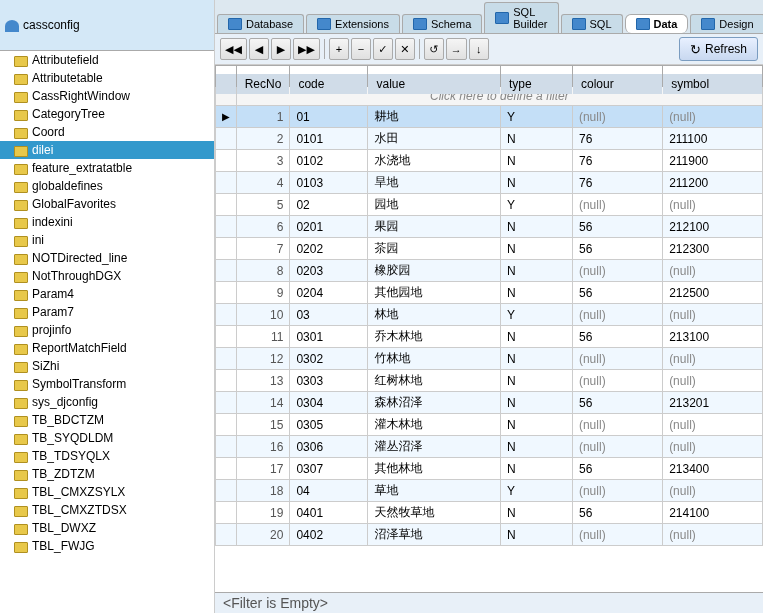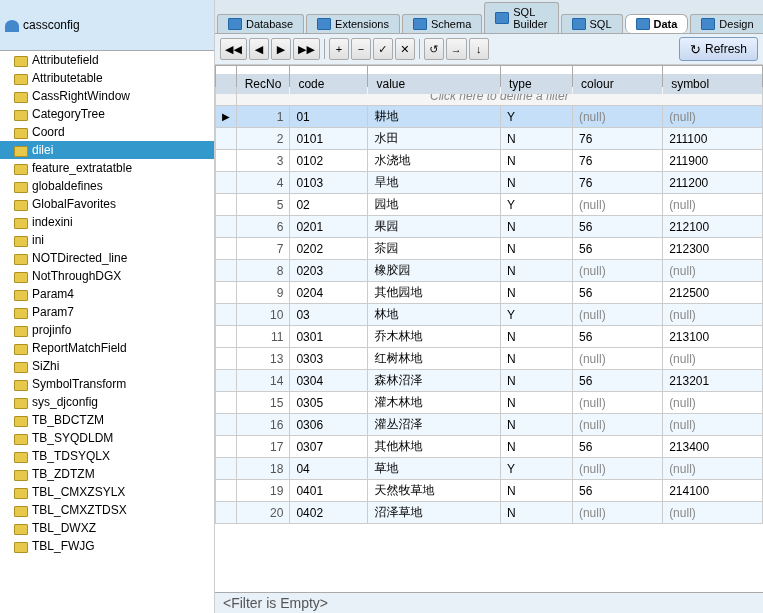--- a/index.html
+++ b/index.html
@@ -343,20 +343,29 @@
             </tr>
             <tr class="odd">
               <td class="arrow-cell"></td>
               <td class="recno-col">11</td>
               <td>0301</td>
               <td>乔木林地</td>
               <td>N</td>
               <td>56</td>
               <td>213100</td>
             </tr>
+            <tr class="even">
+              <td class="arrow-cell"></td>
+              <td class="recno-col">12</td>
+              <td>0302</td>
+              <td>竹林地</td>
+              <td>N</td>
+              <td style="color: rgb(136, 136, 136);">(null)</td>
+              <td style="color: rgb(136, 136, 136);">(null)</td>
+            </tr>
             <tr class="odd">
               <td class="arrow-cell"></td>
               <td class="recno-col">13</td>
               <td>0303</td>
               <td>红树林地</td>
               <td>N</td>
               <td style="color: rgb(136, 136, 136);">(null)</td>
               <td style="color: rgb(136, 136, 136);">(null)</td>
             </tr>
             <tr class="even">

